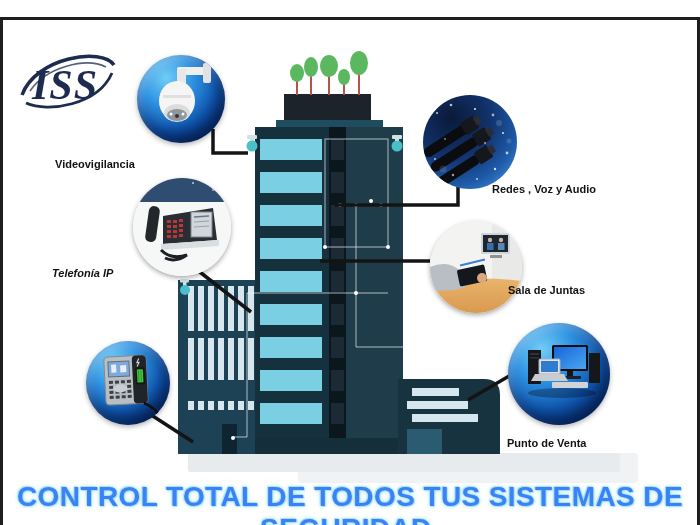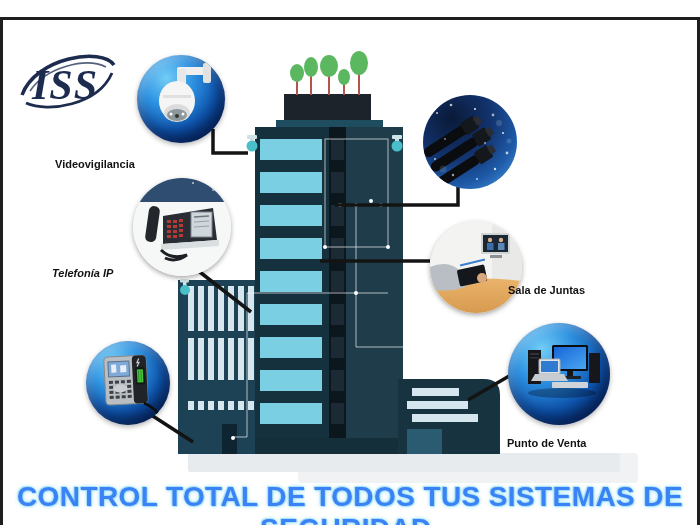--- a/index.html
+++ b/index.html
@@ -290,20 +290,21 @@
         <circle cx="30" cy="80" r="1.2" opacity=".6"></circle>
           <circle cx="12" cy="64" r="1" opacity=".7"></circle>
         <circle cx="22" cy="44" r="1" opacity=".5"></circle>
           <circle cx="62" cy="48" r="1" opacity=".6"></circle>
         <circle cx="76" cy="28" r="3" opacity=".15"></circle>
           <circle cx="20" cy="74" r="3.5" opacity=".12"></circle>
         <circle cx="86" cy="46" r="2.5" opacity=".15"></circle>
       </g>
     </svg>
   </div>
+  <div class="label" style="left:492px;top:166px;">Redes , Voz y Audio</div>
 
   <div class="badge photo" style="left:430px;top:204px;width:92px;height:92px;">
     <svg viewBox="0 0 92 92">
       <defs>
         <linearGradient id="gtable" x1="0" y1="0" x2="0" y2="1">
           <stop offset="0%" stop-color="#eab36b"></stop>
             <stop offset="100%" stop-color="#d89a50"></stop>
         </linearGradient>
       </defs>
       <rect x="0" y="0" width="92" height="92" fill="#f3f4f2"></rect>

